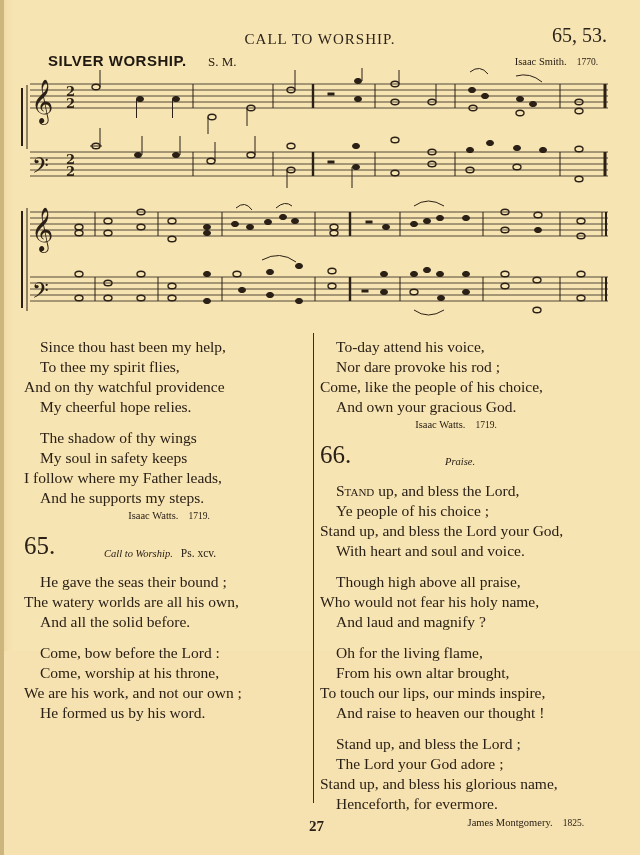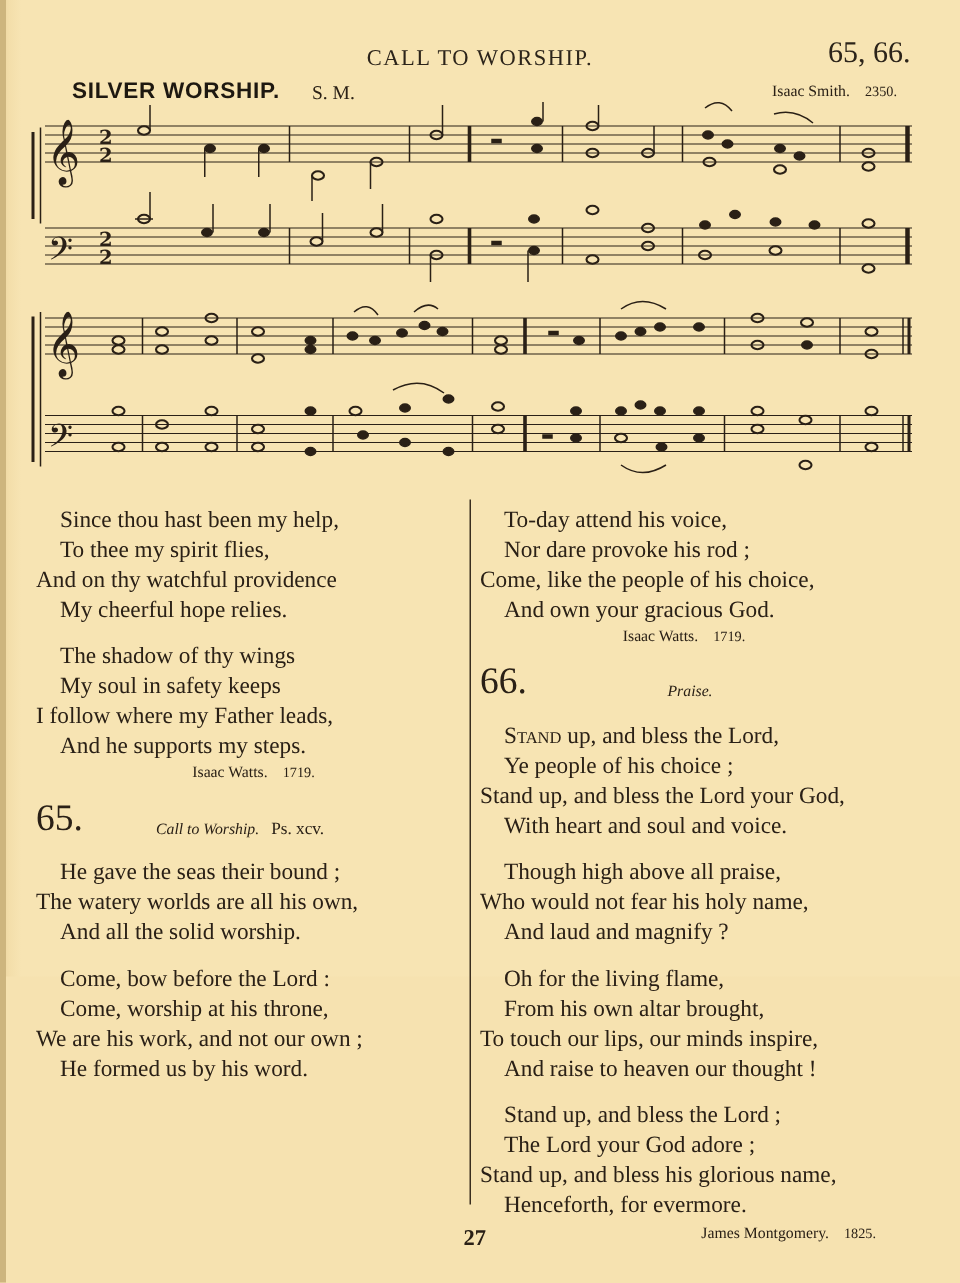--- a/index.html
+++ b/index.html
@@ -65,26 +65,26 @@
   }
   .final-attrib .yr { margin-left: 10px; font-size: 9.5px; }
 </style>
 </head>
 <body>
 
 <div class="page">
   <div class="edge"></div>
 
   <div class="running-head">CALL TO WORSHIP.</div>
-  <div class="hymn-numbers">65, 66.</div>
+  <div class="hymn-numbers">65, 53.</div>
 
   <div class="tune-name">SILVER WORSHIP.</div>
   <div class="tune-meter">S. M.</div>
   <div class="composer">
-    <span>Isaac Smith.</span><span class="yr">2350.</span>
+    <span>Isaac Smith.</span><span class="yr">1770.</span>
   </div>
 
   <svg class="music" width="640" height="330" xmlns="http://www.w3.org/2000/svg">
     <g stroke="#2a2016" fill="none">
 
       <g>
         <line x1="22" y1="88" x2="22" y2="146" stroke-width="2"></line>
         <line x1="27" y1="85" x2="27" y2="149" stroke-width="1"></line>
 
         <g stroke-width="0.8">
@@ -331,21 +331,21 @@
       <span>Isaac Watts.</span><span class="yr">1719.</span>
     </span>
 
     <div class="hymn-head" style="margin-top:8px">
       <span class="hymn-num">65.</span>
       <span class="hymn-sub" style="left:80px"><span>Call to Worship.</span><span class="hymn-ref">Ps. xcv.</span></span>
     </div>
     <div class="stanza">
       <span class="line indent">He gave the seas their bound ;</span>
       <span class="line">The watery worlds are all his own,</span>
-      <span class="line indent">And all the solid worship.</span>
+      <span class="line indent">And all the solid before.</span>
     </div>
     <div class="stanza">
       <span class="line indent">Come, bow before the Lord :</span>
       <span class="line indent">Come, worship at his throne,</span>
       <span class="line">We are his work, and not our own ;</span>
       <span class="line indent">He formed us by his word.</span>
     </div>
   </div>
 
   <div class="col col-right">

